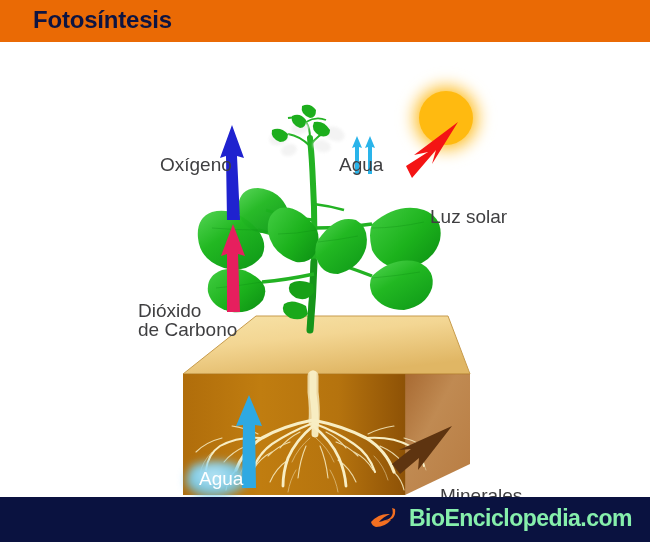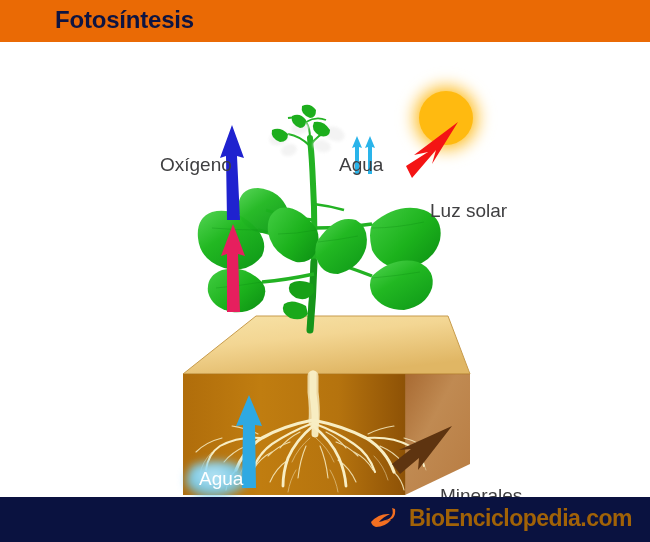--- a/index.html
+++ b/index.html
@@ -25,21 +25,20 @@
   }
   #header-title {
     position: absolute;
     left: 33px;
     top: 6px;
     font-size: 24px;
     font-weight: bold;
     color: #0d1442;
     letter-spacing: -0.2px;
     font-family: "Liberation Sans", sans-serif;
-    margin-left: 22px;
   }
 
   
   #footer {
     position: absolute;
     left: 0; top: 497px;
     width: 650px;
     height: 45px;
     background: #0a1240;
   }
@@ -47,21 +46,21 @@
     position: absolute;
     right: 18px;
     top: 8px;
     display: flex;
     align-items: center;
     gap: 6px;
   }
   #footer-brand {
     font-size: 23px;
     font-weight: bold;
-    color: #a16207;
+    color: #86efac;
     letter-spacing: -0.5px;
     font-family: "Liberation Sans", sans-serif;
   }
 
   
   #stage {
     position: absolute;
     left: 0; top: 42px;
     width: 650px;
     height: 455px;
@@ -76,21 +75,21 @@
   .lbl {
     position: absolute;
     font-family: "Liberation Sans", sans-serif;
     font-size: 19px;
     color: #3f3f41;
     white-space: nowrap;
     line-height: 19px;
   }
   #label-oxigeno { left: 160px; top: 113px; }
   #label-agua-hoja { left: 339px; top: 113px; }
-  #label-luz-solar { left: 430px; top: 159px; }
+  #label-luz-solar { left: 430px; top: 165px; }
   #label-co2 { left: 138px; top: 259px; }
   #label-agua-suelo {
     left: 199px; top: 427px;
     color: #ffffff;
   }
   #label-minerales { left: 440px; top: 444px; }
 </style>
 </head>
 <body>
 
@@ -308,20 +307,24 @@
       <polygon points="458,80 432,122 436,108 412,136 406,124 428,110 414,113" fill="#f41414"></polygon>
     </g>
   </svg>
 
   <div class="lbl" id="label-oxigeno">Oxígeno</div>
 
   <div class="lbl" id="label-agua-hoja">Agua</div>
 
   <div class="lbl" id="label-luz-solar">Luz solar</div>
 
+  <div class="lbl" id="label-co2">
+    <div>Dióxido</div>
+    <div>de Carbono</div>
+  </div>
 
   <div class="lbl" id="label-agua-suelo">Agua</div>
 
   <div class="lbl" id="label-minerales">Minerales</div>
 </div>
 
 <div id="footer">
   <div id="footer-logo-wrap">
     <svg width="34" height="26" viewBox="0 0 34 26">
       <path d="M23,2 Q25,7 22,11 Q18,15 12,14 Q20,16 24,12 Q27,8 26,3 Z" fill="#f36f21"></path>

